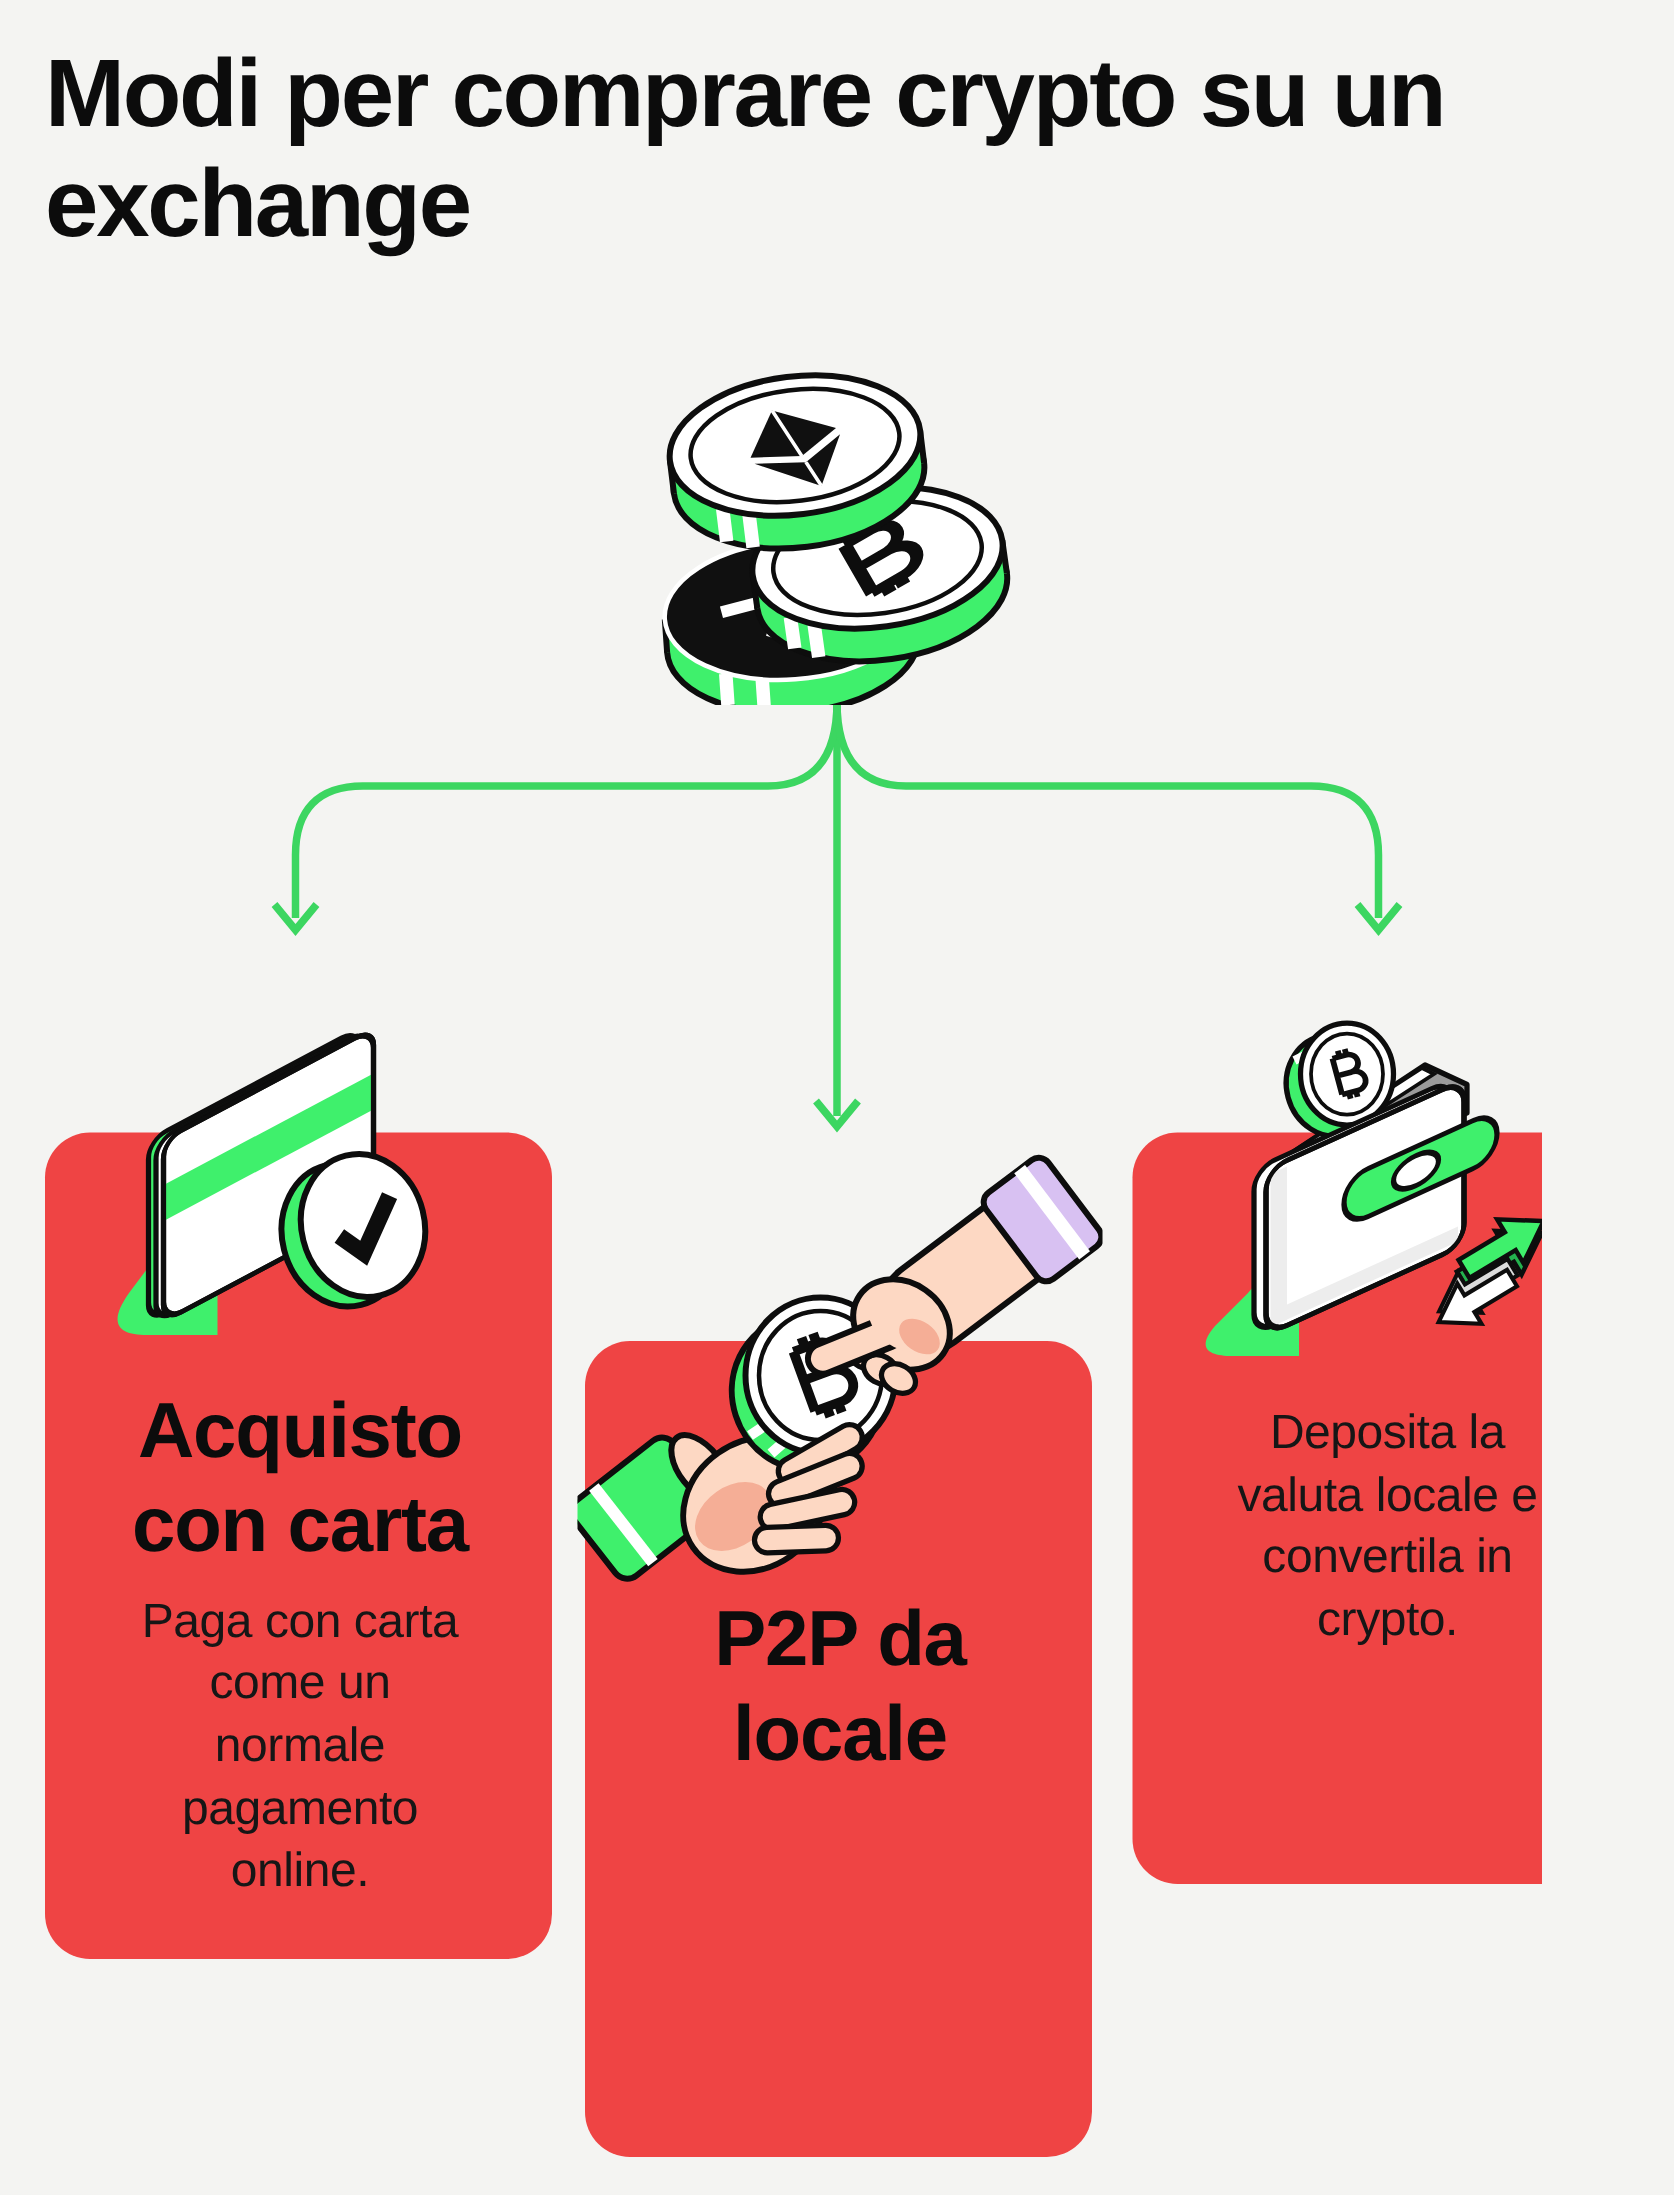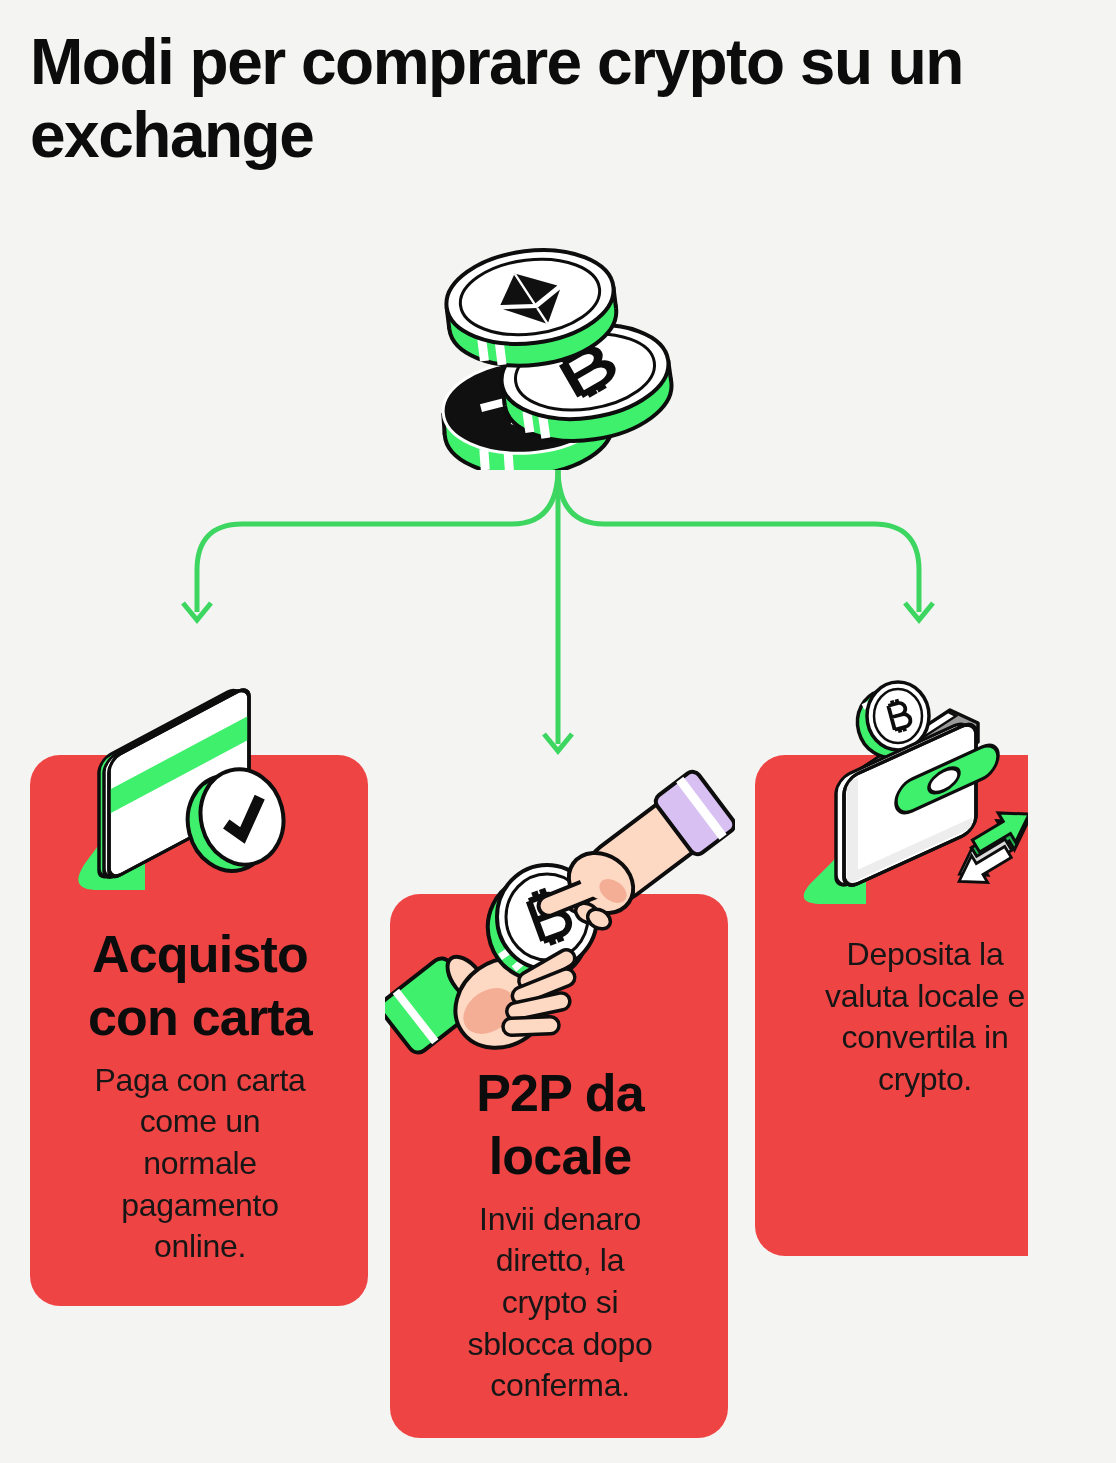--- a/index.html
+++ b/index.html
@@ -75,25 +75,20 @@
     <p>Paga con carta
 come un
 normale
 pagamento
 online.</p>
   </section>
 
   <section class="card" id="card-2">
     <h2>P2P da
 locale</h2>
-    <p>Invii denaro
-diretto, la
-crypto si
-sblocca dopo
-conferma.</p>
   </section>
 
   <section class="card" id="card-3">
     <p>Deposita la
 valuta locale e
 convertila in
 crypto.</p>
   </section>
 
   <svg id="coins" class="layer" width="250" height="230" viewBox="0 0 250 230">

